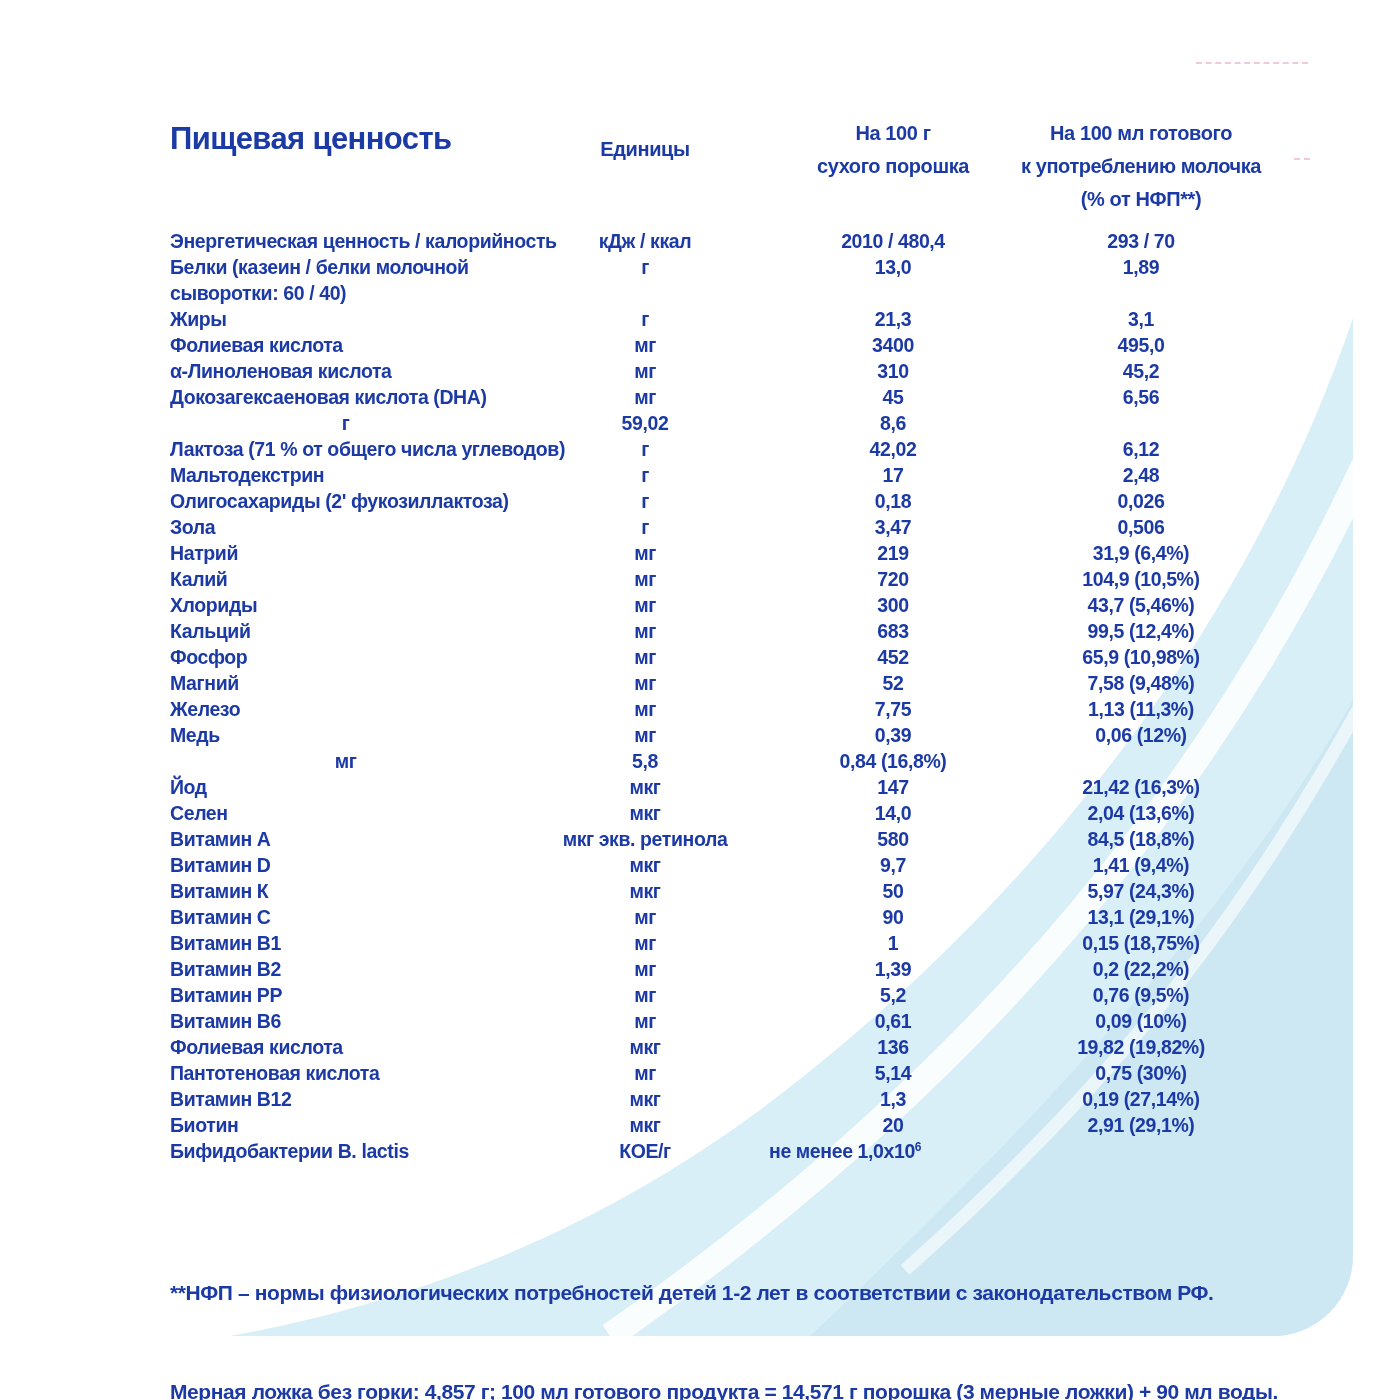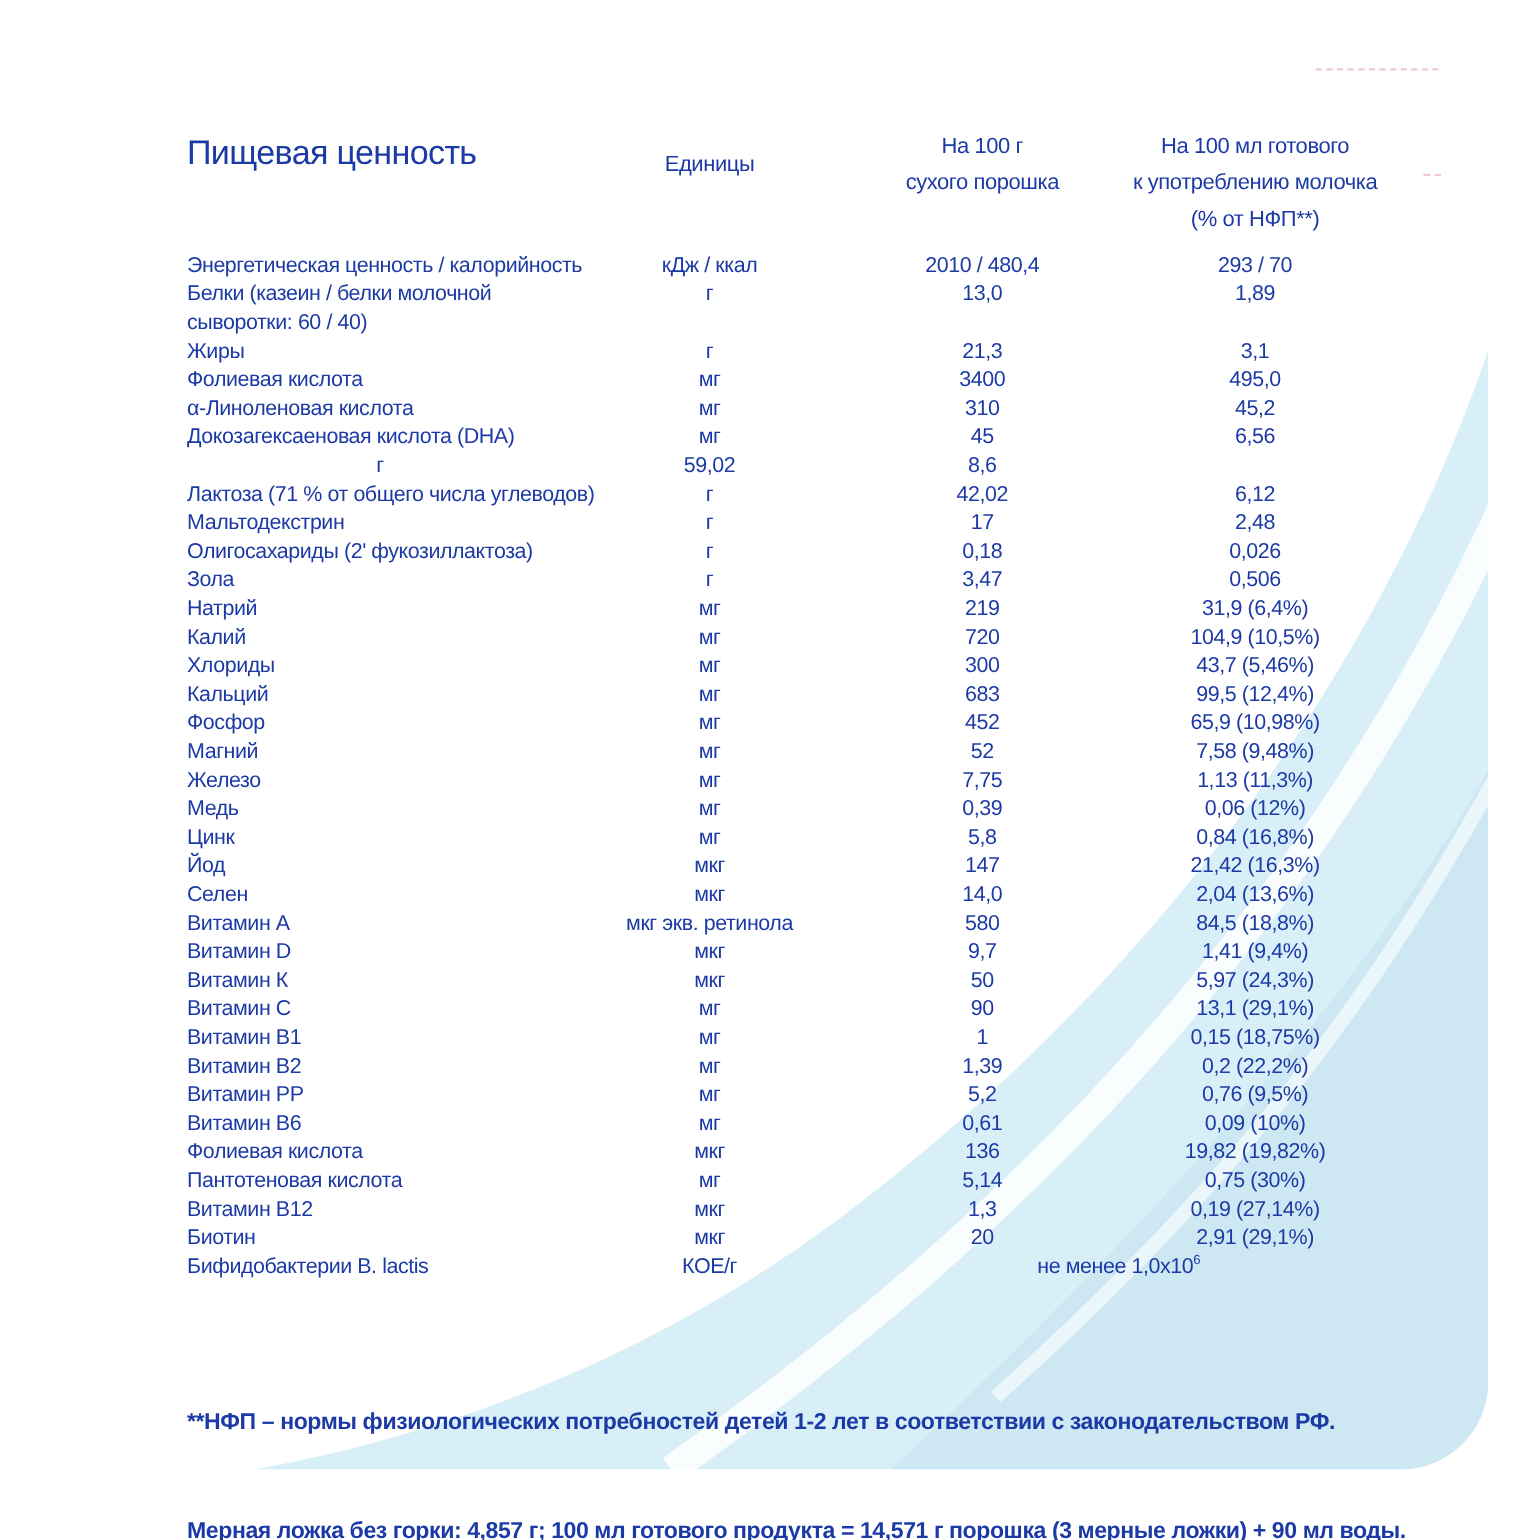--- a/index.html
+++ b/index.html
@@ -21,33 +21,33 @@
   .wave-main{fill:var(--wave-blue-light);}
   .wave-deep{fill:var(--wave-blue-deep);opacity:.75;}
   .wave-streak{fill:none;stroke:#ffffff;}
 
   
   .pink-mark{position:absolute;border-top:2px dashed var(--pink-mark);opacity:.75;}
   .pink-mark.m1{left:1196px;top:62px;width:112px;}
   .pink-mark.m2{left:1294px;top:158px;width:16px;}
 
   
-  .tbl{position:absolute;left:170px;letter-spacing:-0.4px;font-weight:400;}
+  .tbl{position:absolute;left:170px;letter-spacing:-0.4px;font-weight:700;}
   .grid{display:grid;grid-template-columns:351px 248px 248px 248px;}
 
   .thead{top:117px;}
   .page-title{font-size:31px;line-height:36px;padding-top:4px;white-space:pre;letter-spacing:-0.6px;}
   .hcell{font-size:20px;line-height:33px;text-align:center;white-space:pre-line;}
   .hcell.units{padding-top:16px;}
 
   .tbody{top:228px;font-size:19.5px;line-height:26px;}
   .row{display:grid;grid-template-columns:351px 248px 248px 248px;align-items:start;}
   .c-label{white-space:pre;text-align:left;}
   .c-units,.c-val{text-align:center;white-space:pre;}
-  .c-merged{grid-column:3 / span 2;text-align:center;white-space:pre;}
+  .c-merged{grid-column:3 / span 2;white-space:pre;}
   .c-merged sup{font-size:12px;vertical-align:super;line-height:0;}
 
   
   .footnotes{position:absolute;left:170px;top:1210px;font-size:21px;line-height:33px;
     font-weight:700;letter-spacing:-0.4px;white-space:pre;}
 </style>
 </head>
 <body>
 
 <div class="card">
@@ -200,21 +200,20 @@
   </div>
 
   <div class="row">
     <span class="c-label">Медь</span>
     <span class="c-units">мг</span>
     <span class="c-val">0,39</span>
     <span class="c-val">0,06 (12%)</span>
   </div>
 
   <div class="row">
-    <span class="c-label">Цинк</span>
     <span class="c-units">мг</span>
     <span class="c-val">5,8</span>
     <span class="c-val">0,84 (16,8%)</span>
   </div>
 
   <div class="row">
     <span class="c-label">Йод</span>
     <span class="c-units">мкг</span>
     <span class="c-val">147</span>
     <span class="c-val">21,42 (16,3%)</span>

